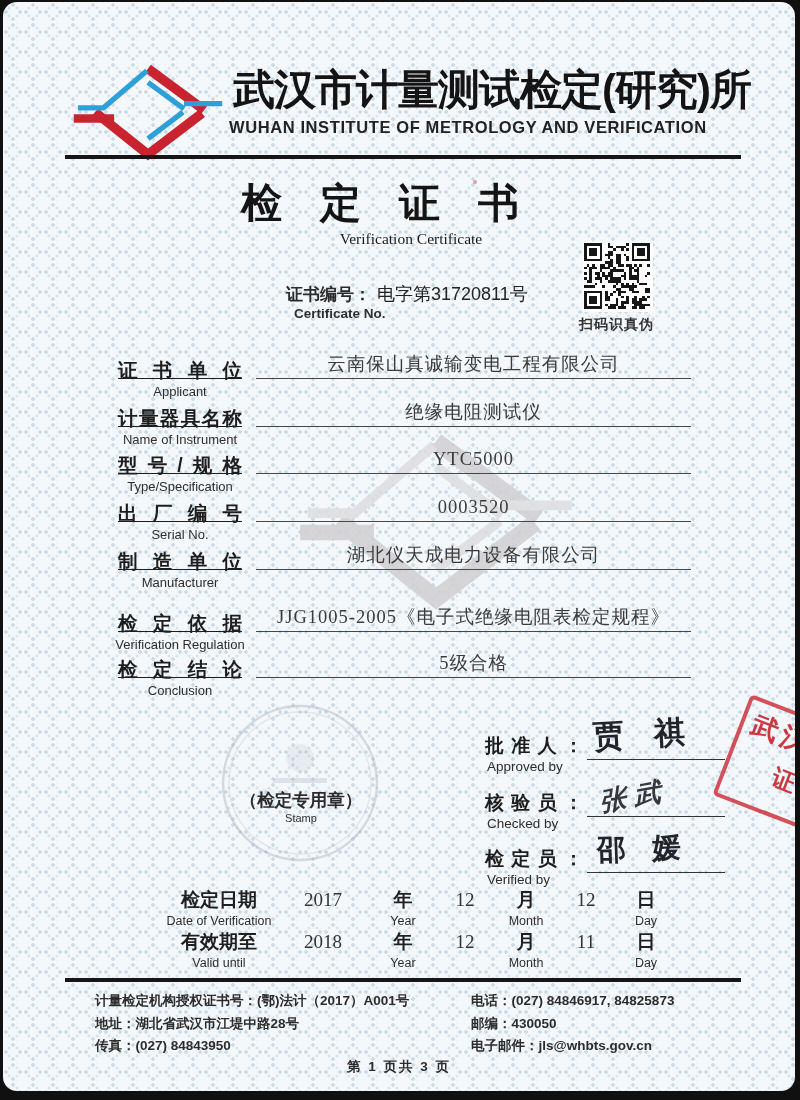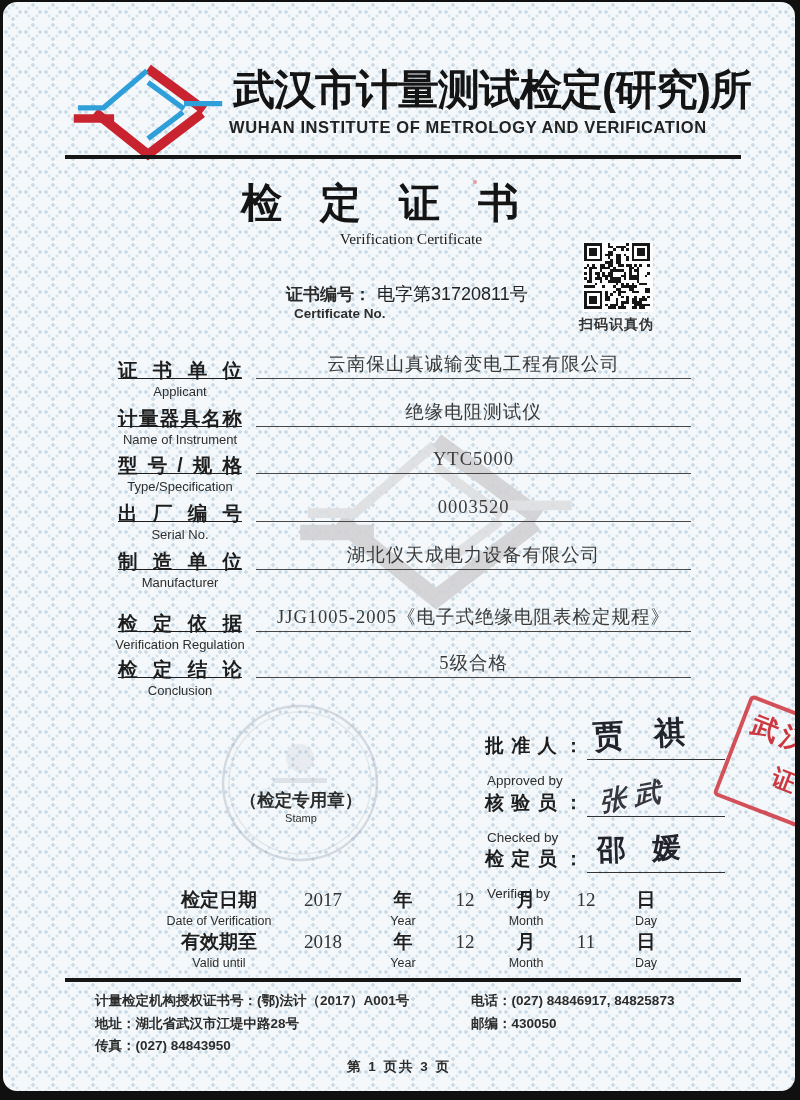--- a/index.html
+++ b/index.html
@@ -62,21 +62,21 @@
   .flabel-en{font-size:13px;color:#2d2d2d;margin:2px -28px 0;text-align:center;white-space:nowrap;}
   .fline{flex:1;margin-left:14px;border-bottom:1.6px solid #474747;height:27px;
          text-align:center;position:relative;top:-20px;}
   .fvalue{font-family:"Liberation Serif",serif;font-size:18.5px;color:#3a3a3a;line-height:27px;
           letter-spacing:1px;white-space:nowrap;}
 
   
   .sigrow{position:absolute;left:482px;width:242px;height:72px;}
   .sig-label-cn{position:absolute;left:0;top:26px;width:98px;font-size:19px;font-weight:700;
                 text-align:justify;text-align-last:justify;color:#1d1d1d;}
-  .sig-label-en{position:absolute;left:2px;top:66px;font-size:13.5px;color:#2d2d2d;white-space:nowrap;}
+  .sig-label-en{position:absolute;left:2px;top:52px;font-size:13.5px;color:#2d2d2d;white-space:nowrap;}
   .sig-line{position:absolute;left:102px;top:0;width:138px;height:52px;border-bottom:1.7px solid #333;}
   .sig-name{position:absolute;color:#23232c;font-weight:600;white-space:nowrap;}
   .sig-name-0{left:6px;bottom:4px;font-size:31px;letter-spacing:30px;transform:rotate(-3deg);}
   .sig-name-1{left:14px;bottom:2px;font-size:27px;letter-spacing:8px;
               transform:rotate(-10deg) skewX(-18deg);opacity:.9;}
   .sig-name-2{left:10px;bottom:3px;font-size:29px;letter-spacing:26px;transform:rotate(-2deg);}
 
   
   .round-stamp{left:212px;top:696px;width:170px;height:170px;}
   .stamp-cn{left:203px;top:786px;width:190px;text-align:center;font-size:17.5px;
@@ -536,17 +536,18 @@
   <div class="abs rule-bottom"></div>
 
   <div class="abs foot foot-left">
     <div>计量检定机构授权证书号：(鄂)法计（2017）A001号</div>
     <div>地址：湖北省武汉市江堤中路28号</div>
     <div>传真：(027) 84843950</div>
   </div>
   <div class="abs foot foot-right">
     <div>电话：(027) 84846917, 84825873</div>
     <div>邮编：430050</div>
+    <div>电子邮件：jls@whbts.gov.cn</div>
   </div>
   <div class="abs page-info">第 1 页共 3 页</div>
 
   <div class="abs speck" style="left:470px;top:178px"></div>
 </div>
 
 </body></html>

